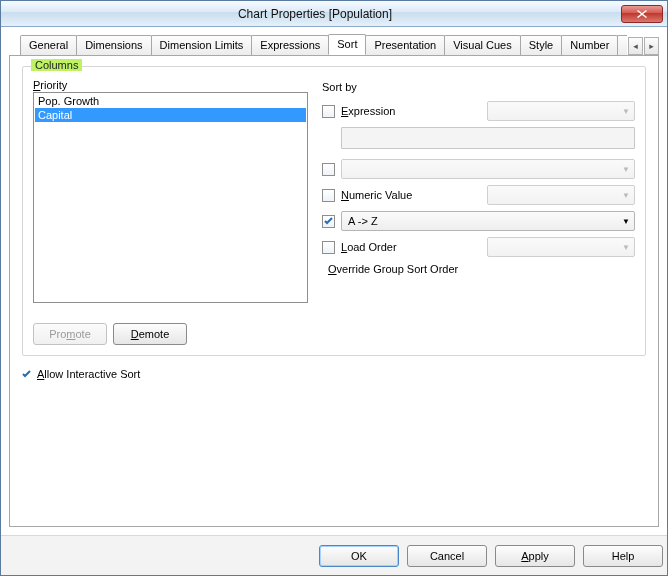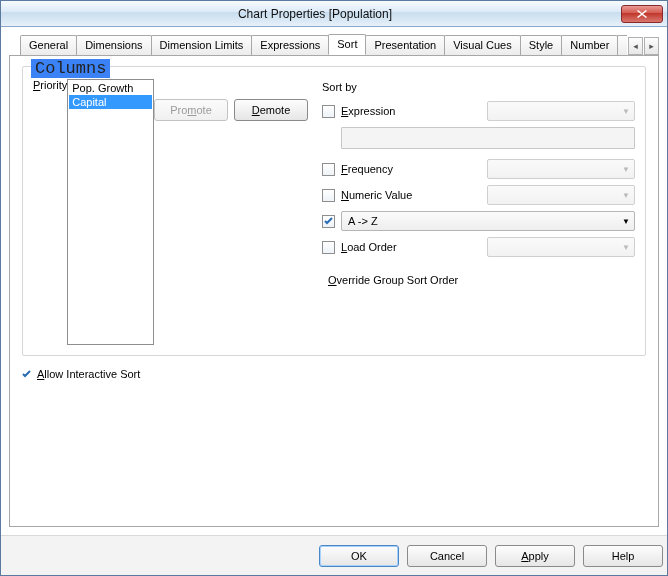--- a/index.html
+++ b/index.html
@@ -110,37 +110,37 @@
   .groupbox {
     border: 1px solid #d6d6d6;
     border-radius: 2px;
     padding: 12px 10px 10px 10px;
     position: relative;
   }
   .groupbox > .legend {
     position: absolute;
     top: -8px;
     left: 8px;
-    background: #3b82f6;
+    background: #bef264;
     padding: 0 4px;
-    font-size: 17px;
+    font-size: 11px;
     color: #222;
-    font-family: Liberation Mono, monospace;
   }
   .columns-box {
     height: 290px;
   }
   .columns-inner {
     display: flex;
     height: 100%;
     gap: 14px;
   }
   .priority-col {
     width: 275px;
     display: flex;
+    flex-direction: column;
   }
   .field-label {
     font-size: 11px;
     margin-bottom: 1px;
   }
   .listbox {
     border: 1px solid #8e8e8e;
     background: #fff;
     flex: 1;
     overflow: auto;
@@ -225,21 +225,21 @@
     height: 22px;
     border: 1px solid #c7c7c7;
     background: #f4f4f4;
     margin: 0 0 10px 19px;
     border-radius: 1px;
   }
   .override-row {
     display:flex;
     align-items:flex-start;
     gap:6px;
-    margin-top: 17px;
+    margin-top: 6px;
     margin-left: 0;
   }
   .allow-row {
     display:flex;
     align-items:center;
     gap:6px;
     margin-top: 12px;
   }
   .footer {
     height: 40px;
@@ -317,21 +317,20 @@
               <span class="cklabel"><span class="u">E</span>xpression</span>
               <span class="combo disabled">
                   <span></span>
                   <span class="arrow">▼</span>
                 </span>
             </div>
             <div class="expr-input"></div>
 
             <div class="sort-row">
               <span class="chk"></span>
-              <span class="cklabel"><span class="u">F</span>requency</span>
               <span class="combo disabled">
                   <span></span>
                   <span class="arrow">▼</span>
                 </span>
             </div>
 
             <div class="sort-row">
               <span class="chk"></span>
               <span class="cklabel"><span class="u">N</span>umeric Value</span>
               <span class="combo disabled">

